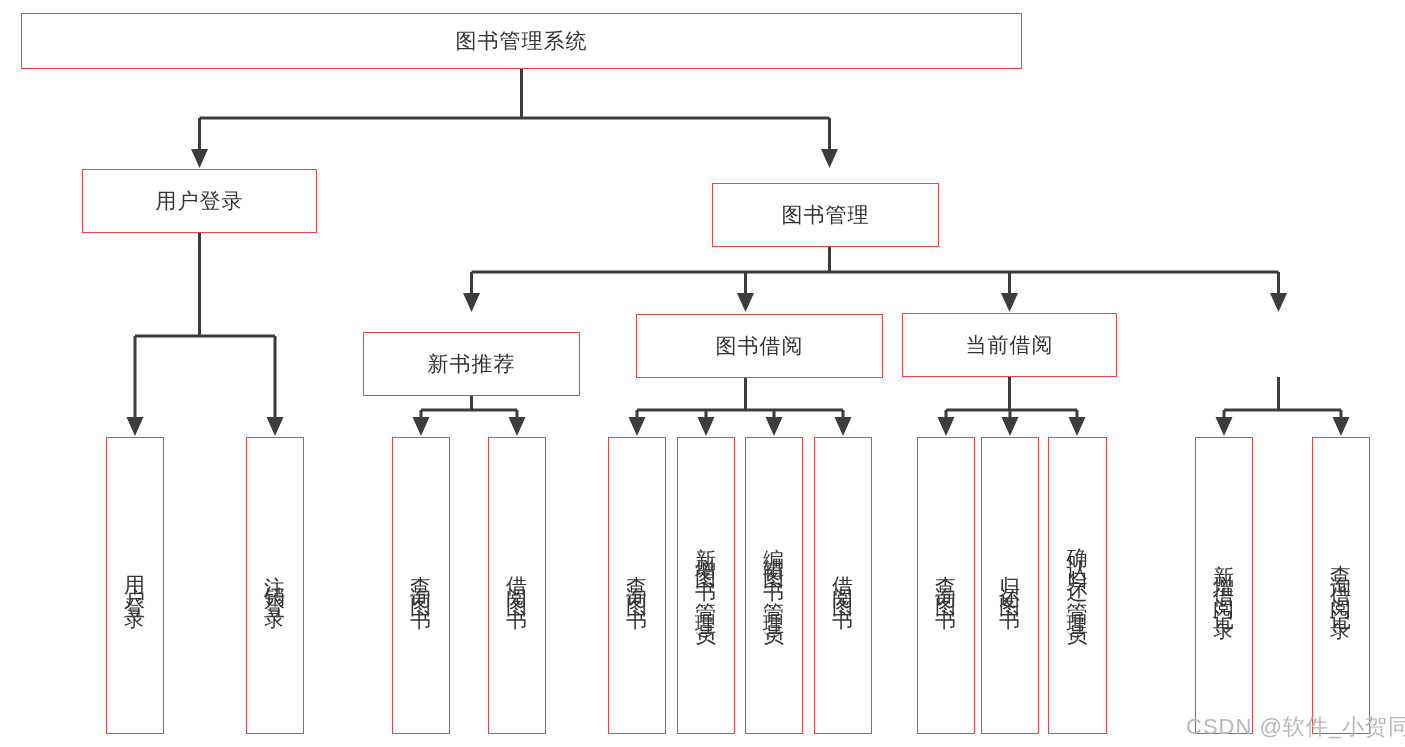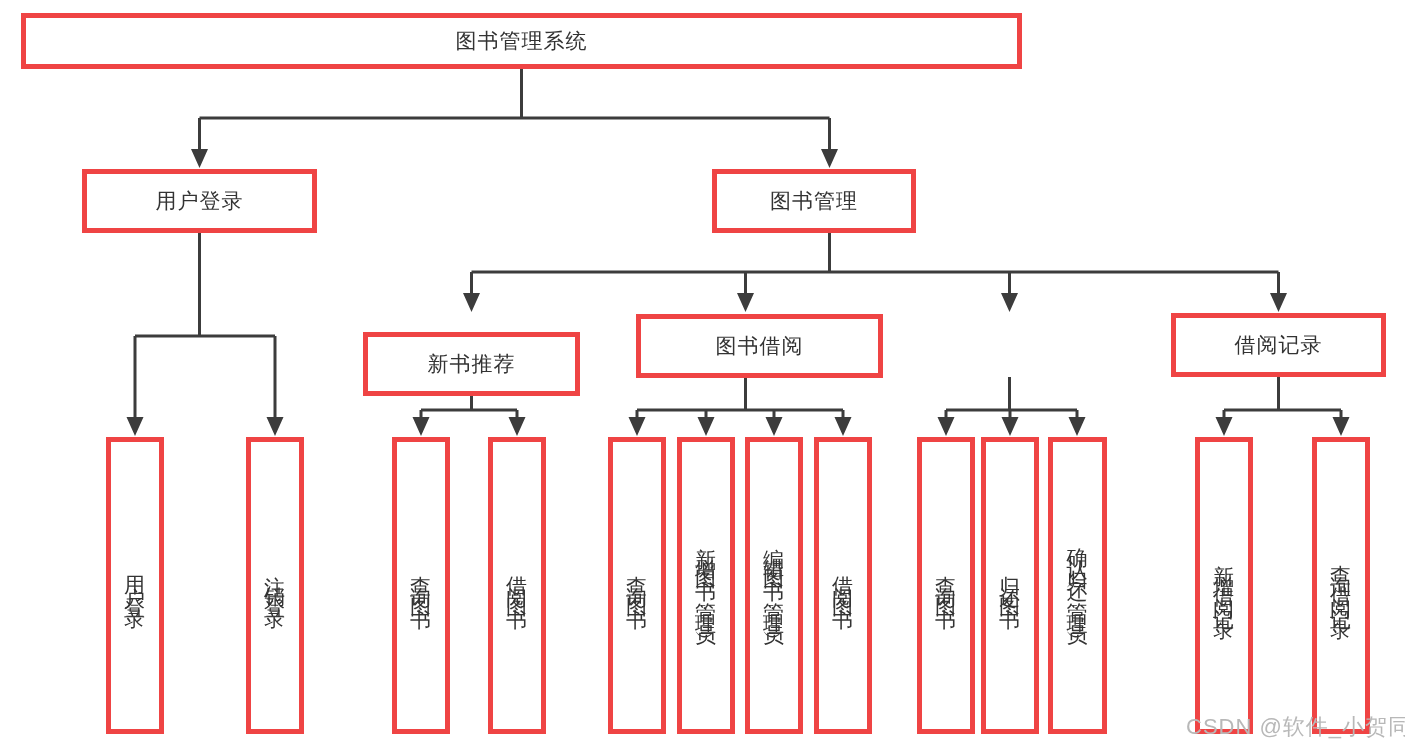--- a/index.html
+++ b/index.html
@@ -3,21 +3,21 @@
 <meta charset="utf-8">
 <style>
   html,body{margin:0;padding:0;background:#ffffff;}
   .canvas{
     position:relative;width:1405px;height:747px;background:#ffffff;
     font-family:"Liberation Sans","DejaVu Sans",sans-serif;overflow:hidden;
   }
   svg.connectors{position:absolute;left:0;top:0;width:1405px;height:747px;}
   .box{
     position:absolute;box-sizing:border-box;background:#ffffff;
-    border:5px solid #ef4444;display:flex;align-items:center;justify-content:center;
+    border:1px solid #ef4444;display:flex;align-items:center;justify-content:center;
     color:#333333;
   }
   .hbox{font-size:21px;letter-spacing:1px;}
   .vbox .vtext{
     writing-mode:vertical-rl;text-orientation:mixed;
     font-size:21px;letter-spacing:11px;line-height:1;
     transform:translateY(-5px);color:#333333;
   }
   .watermark{
     position:absolute;left:1186px;top:712px;z-index:5;white-space:nowrap;
@@ -88,32 +88,32 @@
       M1341 436 L1332.5 417 L1349.5 417 Z"></path>
   </svg>
 
   <div class="box hbox" style="left:21px;top:13px;width:1001px;height:56px">
     <span>图书管理系统</span>
   </div>
 
   <div class="box hbox" style="left:82px;top:169px;width:235px;height:64px">
     <span>用户登录</span>
   </div>
-  <div class="box hbox" style="left:712px;top:169px;width:204px;height:64px">
+  <div class="box hbox" style="left:712px;top:183px;width:227px;height:64px">
     <span>图书管理</span>
   </div>
 
   <div class="box hbox" style="left:363px;top:332px;width:217px;height:64px">
     <span>新书推荐</span>
   </div>
   <div class="box hbox" style="left:636px;top:314px;width:247px;height:64px">
     <span>图书借阅</span>
   </div>
-  <div class="box hbox" style="left:1171px;top:313px;width:215px;height:64px">
-    <span>借阅记录</span>
+  <div class="box hbox" style="left:902px;top:313px;width:215px;height:64px">
+    <span>当前借阅</span>
   </div>
 
   <div class="box vbox" style="left:106px;top:437px;width:58px;height:297px">
     <span class="vtext">用户登录</span>
   </div>
   <div class="box vbox" style="left:246px;top:437px;width:58px;height:297px">
     <span class="vtext">注销登录</span>
   </div>
 
   <div class="box vbox" style="left:392px;top:437px;width:58px;height:297px">

